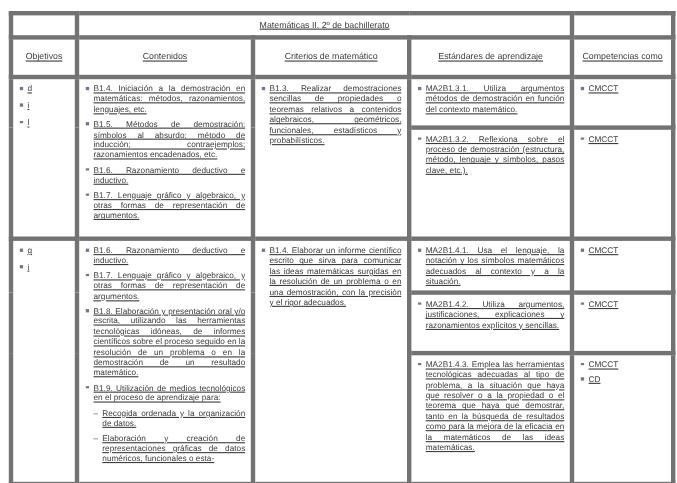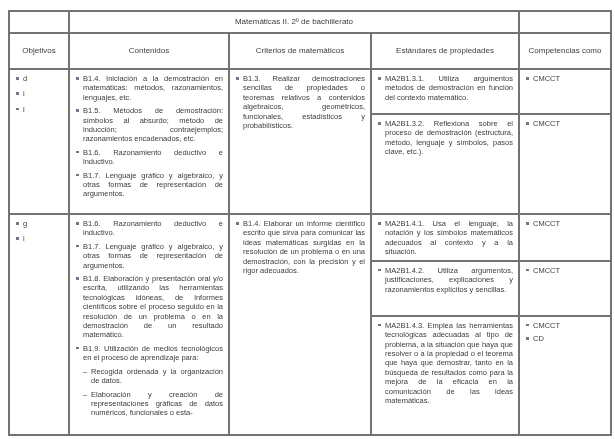--- a/index.html
+++ b/index.html
@@ -5,25 +5,26 @@
   html,body{margin:0;padding:0;background:#ffffff;}
   .page{
     position:relative;width:615px;height:439px;background:#ffffff;overflow:hidden;
     font-family:"Liberation Sans", sans-serif;color:#3c3c3c;
   }
   table.curr{
     position:absolute;left:8px;top:10px;
     border-collapse:collapse;table-layout:fixed;width:602px;
   }
   table.curr td{
-    border:2px solid #737373;
+    border:4px solid #737373;
     vertical-align:top;
     font-size:7.5px;line-height:9.4px;
     padding:4px 5px 3px 5px;
     overflow:hidden;
+    text-decoration:underline;
   }
   tr.r-title{height:22px;}
   tr.r-head{height:36px;}
   tr.r-title td,tr.r-head td{
     text-align:center;vertical-align:middle;font-size:8px;padding:2px 3px;
   }
   tr.r1a{height:45px;}
   tr.r1b{height:100px;}
   tr.r2a{height:45px;}
   tr.r2b{height:55px;}
@@ -53,22 +54,22 @@
     <tbody>
         <tr class="r-title">
       <td></td>
       <td colspan="3">Matemáticas II. 2º de bachillerato</td>
       <td></td>
     </tr>
 
     <tr class="r-head">
       <td>Objetivos</td>
       <td>Contenidos</td>
-      <td>Criterios de matemáticos</td>
-      <td>Estándares de propiedades</td>
+      <td>Criterios de matemático</td>
+      <td>Estándares de aprendizaje</td>
       <td>Competencias como</td>
     </tr>
 
     <tr class="r1a">
       <td rowspan="2" class="obj-cell">
         <div class="li"><span class="sq"></span><span>d</span></div>
         <div class="li"><span class="sq"></span><span>i</span></div>
         <div class="li"><span class="sq"></span><span>l</span></div>
       </td>
       <td rowspan="2">
@@ -133,21 +134,21 @@
       <td>
         <div class="li"><span class="sq"></span><span>MA2B1.4.2. Utiliza argumentos, justificaciones, explicaciones y razonamientos explícitos y sencillas.</span></div>
       </td>
       <td>
         <div class="li"><span class="sq"></span><span>CMCCT</span></div>
       </td>
     </tr>
 
     <tr class="r2c">
       <td>
-        <div class="li"><span class="sq"></span><span>MA2B1.4.3. Emplea las herramientas tecnológicas adecuadas al tipo de problema, a la situación que haya que resolver o a la propiedad o el teorema que haya que demostrar, tanto en la búsqueda de resultados como para la mejora de la eficacia en la comunicación de las ideas matemáticas.</span></div>
+        <div class="li"><span class="sq"></span><span>MA2B1.4.3. Emplea las herramientas tecnológicas adecuadas al tipo de problema, a la situación que haya que resolver o a la propiedad o el teorema que haya que demostrar, tanto en la búsqueda de resultados como para la mejora de la eficacia en la matemáticos de las ideas matemáticas.</span></div>
       </td>
       <td>
         <div class="li"><span class="sq"></span><span>CMCCT</span></div>
         <div class="li"><span class="sq"></span><span>CD</span></div>
       </td>
     </tr>
   </tbody>
     </table>
 </div>
 

